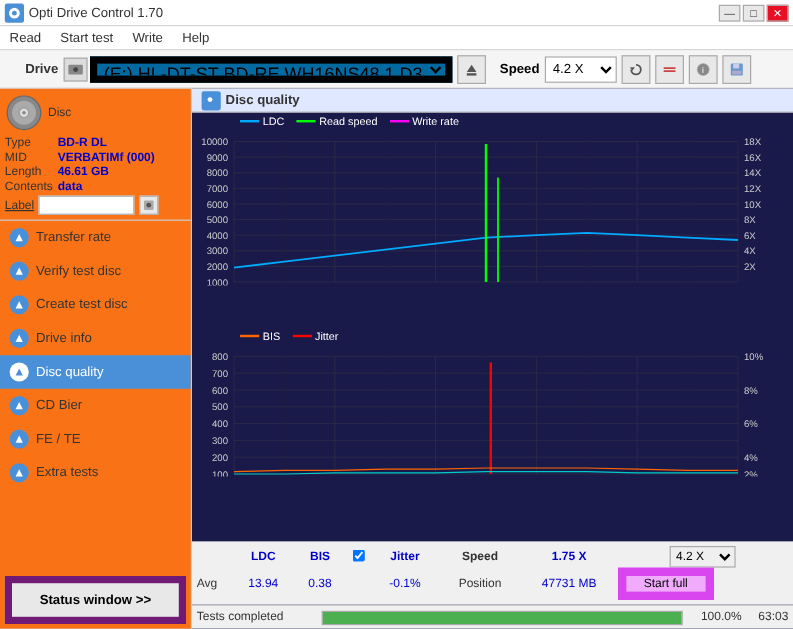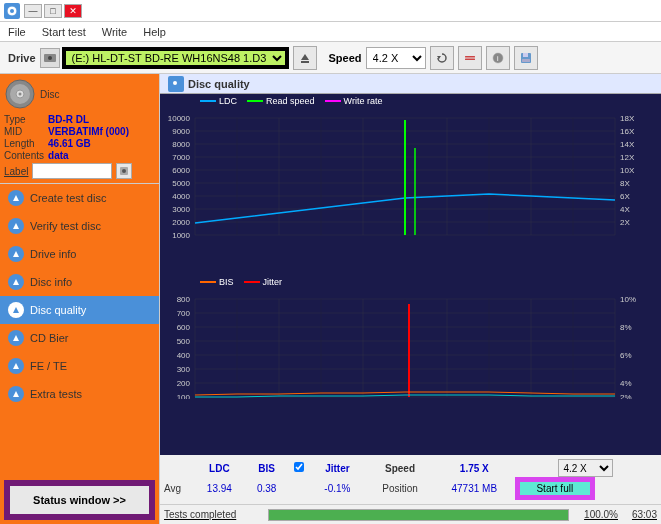--- a/index.html
+++ b/index.html
@@ -10,23 +10,23 @@
     .title-bar-icon { width: 16px; height: 16px; margin-right: 4px; background: #4a90d9; border-radius: 2px; display: flex; align-items: center; justify-content: center; }
     .title-bar-title { flex: 1; font-size: 11px; color: #333; }
     .title-bar-controls { display: flex; gap: 2px; }
     .title-bar-btn { width: 18px; height: 14px; border: 1px solid #aaa; background: #e8e8e8; display: flex; align-items: center; justify-content: center; cursor: pointer; font-size: 9px; color: #333; }
     
     
     .menu-bar { background: #fff; height: 20px; display: flex; align-items: center; padding: 0 4px; border-bottom: 1px solid #ccc; gap: 8px; }
     .menu-item { font-size: 11px; color: #333; padding: 0 4px; cursor: pointer; height: 100%; display: flex; align-items: center; }
     
     
-    .toolbar { background: #f5f5f5; height: 32px; display: flex; align-items: center; padding: 0 8px; border-bottom: 1px solid #ccc; gap: 4px; }
+    .toolbar { background: #f5f5f5; height: 32px; display: flex; align-items: center; padding: 0 21px; border-bottom: 1px solid #ccc; gap: 4px; }
     .toolbar-label { font-size: 11px; color: #333; font-weight: bold; }
-    .toolbar-select { height: 22px; font-size: 11px; border: 4px solid #000000; background: #bef264; padding: 0 2px; min-width: 200px; }
+    .toolbar-select { height: 22px; font-size: 15px; border: 6px solid #000000; background: #0369a1; padding: 0 2px; min-width: 200px; }
     .toolbar-btn { height: 24px; width: 24px; border: 1px solid #aaa; background: #e8e8e8; display: flex; align-items: center; justify-content: center; cursor: pointer; }
     .toolbar-speed-label { font-size: 11px; font-weight: bold; margin-left: 8px; }
     .toolbar-speed-select { height: 22px; font-size: 11px; border: 1px solid #aaa; background: white; padding: 0 2px; width: 60px; }
     
     
     .main { display: flex; height: calc(524px - 22px - 20px - 32px); }
     
     
     .sidebar { width: 160px; background: #f97316; border-right: 1px solid #ccc; display: flex; flex-direction: column; }
     .disc-panel { padding: 4px; border-bottom: 1px solid #ccc; }
@@ -54,42 +54,43 @@
     
     .disc-quality-header { background: #e0e8ff; height: 20px; display: flex; align-items: center; padding: 0 8px; gap: 4px; border-bottom: 1px solid #aaa; }
     .disc-quality-icon { width: 16px; height: 16px; background: #4a90d9; border-radius: 2px; }
     .legend-item { display: flex; align-items: center; gap: 3px; }
     
     
     svg { display: block; }
     
     .stats-footer { background: #f0f0f0; padding: 2px 0; }
     
-    .start-full-btn { background: #5eead4; border: 5px solid #d946ef; font-size: 10px; cursor: pointer; padding: 1px 6px; width: 80px; text-align: center; }
+    .start-full-btn { background: #f0abfc; border: 7px solid #d946ef; font-size: 10px; cursor: pointer; padding: 1px 6px; width: 80px; text-align: center; }
     .start-part-btn { background: #e8e8e8; border: 1px solid #aaa; font-size: 10px; cursor: pointer; padding: 1px 6px; width: 80px; text-align: center; margin-top: 2px; }
   </style>
 </head>
 <body>
 
 <div class="title-bar">
   <div class="title-bar-icon">
     <svg width="12" height="12" viewBox="0 0 12 12">
         <circle cx="6" cy="6" r="5" fill="white" stroke="#4a90d9" stroke-width="1"></circle>
         <circle cx="6" cy="6" r="2" fill="#4a90d9"></circle>
       </svg>
   </div>
+  <span class="title-bar-title">Opti Drive Control 1.70</span>
   <div class="title-bar-controls">
     <div class="title-bar-btn">—</div>
     <div class="title-bar-btn">□</div>
     <div class="title-bar-btn" style="background:#e81123;color:white">✕</div>
   </div>
 </div>
 
 <div class="menu-bar">
-  <span class="menu-item">File</span>
+  <span class="menu-item">Read</span>
   <span class="menu-item">Start test</span>
   <span class="menu-item">Write</span>
   <span class="menu-item">Help</span>
 </div>
 
 <div class="toolbar">
   <span class="toolbar-label">Drive</span>
   <div style="display:flex;align-items:center;gap:2px;">
     <div style="width:20px;height:20px;background:#ddd;border:1px solid #aaa;display:flex;align-items:center;justify-content:center;">
       <svg width="14" height="14" viewBox="0 0 14 14">
@@ -176,45 +177,45 @@
       </div>
     </div>
 
     <div class="nav-items">
       <div class="nav-item">
         <div class="nav-item-icon" style="background:#4a90d9;">
           <svg width="10" height="10" viewBox="0 0 10 10">
               <polygon points="2,8 5,2 8,8" fill="white"></polygon>
             </svg>
         </div>
+        <span>Transfer rate</span>
+      </div>
+      <div class="nav-item">
+        <div class="nav-item-icon" style="background:#4a90d9;">
+          <svg width="10" height="10" viewBox="0 0 10 10">
+              <polygon points="2,8 5,2 8,8" fill="white"></polygon>
+            </svg>
+        </div>
+        <span>Verify test disc</span>
+      </div>
+      <div class="nav-item">
+        <div class="nav-item-icon" style="background:#4a90d9;">
+          <svg width="10" height="10" viewBox="0 0 10 10">
+              <polygon points="2,8 5,2 8,8" fill="white"></polygon>
+            </svg>
+        </div>
         <span>Create test disc</span>
       </div>
       <div class="nav-item">
         <div class="nav-item-icon" style="background:#4a90d9;">
           <svg width="10" height="10" viewBox="0 0 10 10">
               <polygon points="2,8 5,2 8,8" fill="white"></polygon>
             </svg>
         </div>
-        <span>Verify test disc</span>
-      </div>
-      <div class="nav-item">
-        <div class="nav-item-icon" style="background:#4a90d9;">
-          <svg width="10" height="10" viewBox="0 0 10 10">
-              <polygon points="2,8 5,2 8,8" fill="white"></polygon>
-            </svg>
-        </div>
         <span>Drive info</span>
-      </div>
-      <div class="nav-item">
-        <div class="nav-item-icon" style="background:#4a90d9;">
-          <svg width="10" height="10" viewBox="0 0 10 10">
-              <polygon points="2,8 5,2 8,8" fill="white"></polygon>
-            </svg>
-        </div>
-        <span>Disc info</span>
       </div>
       <div class="nav-item active">
         <div class="nav-item-icon" style="background:white;">
           <svg width="10" height="10" viewBox="0 0 10 10">
               <polygon points="2,8 5,2 8,8" fill="#4a90d9"></polygon>
             </svg>
         </div>
         <span>Disc quality</span>
       </div>
       <div class="nav-item">
@@ -455,21 +456,21 @@
                     <button class="start-full-btn">Start full</button>
                   </td>
                 </tr>
               </tbody>
             </table>
           </div>
         </div>
       </div>
     </div>
 
-    <div style="display:flex;align-items:center;padding:2px 4px;background:#f0f0f0;border-top:1px solid #ccc;height:20px;gap:4px;text-decoration:underline;">
+    <div style="display:flex;align-items:center;padding:2px 4px;background:#f0f0f0;border-top:1px solid #ccc;height:20px;gap:4px;">
       <span style="font-size:10px;color:#333;width:100px;">Tests completed</span>
       <div style="flex:1;height:12px;border:1px solid #aaa;background:#fff;">
         <div style="width:100%;height:100%;background:#4caf50;"></div>
       </div>
       <span style="font-size:10px;color:#333;width:45px;text-align:right;">100.0%</span>
       <span style="font-size:10px;color:#333;width:35px;text-align:right;">63:03</span>
     </div>
   </div>
 </div>
 

